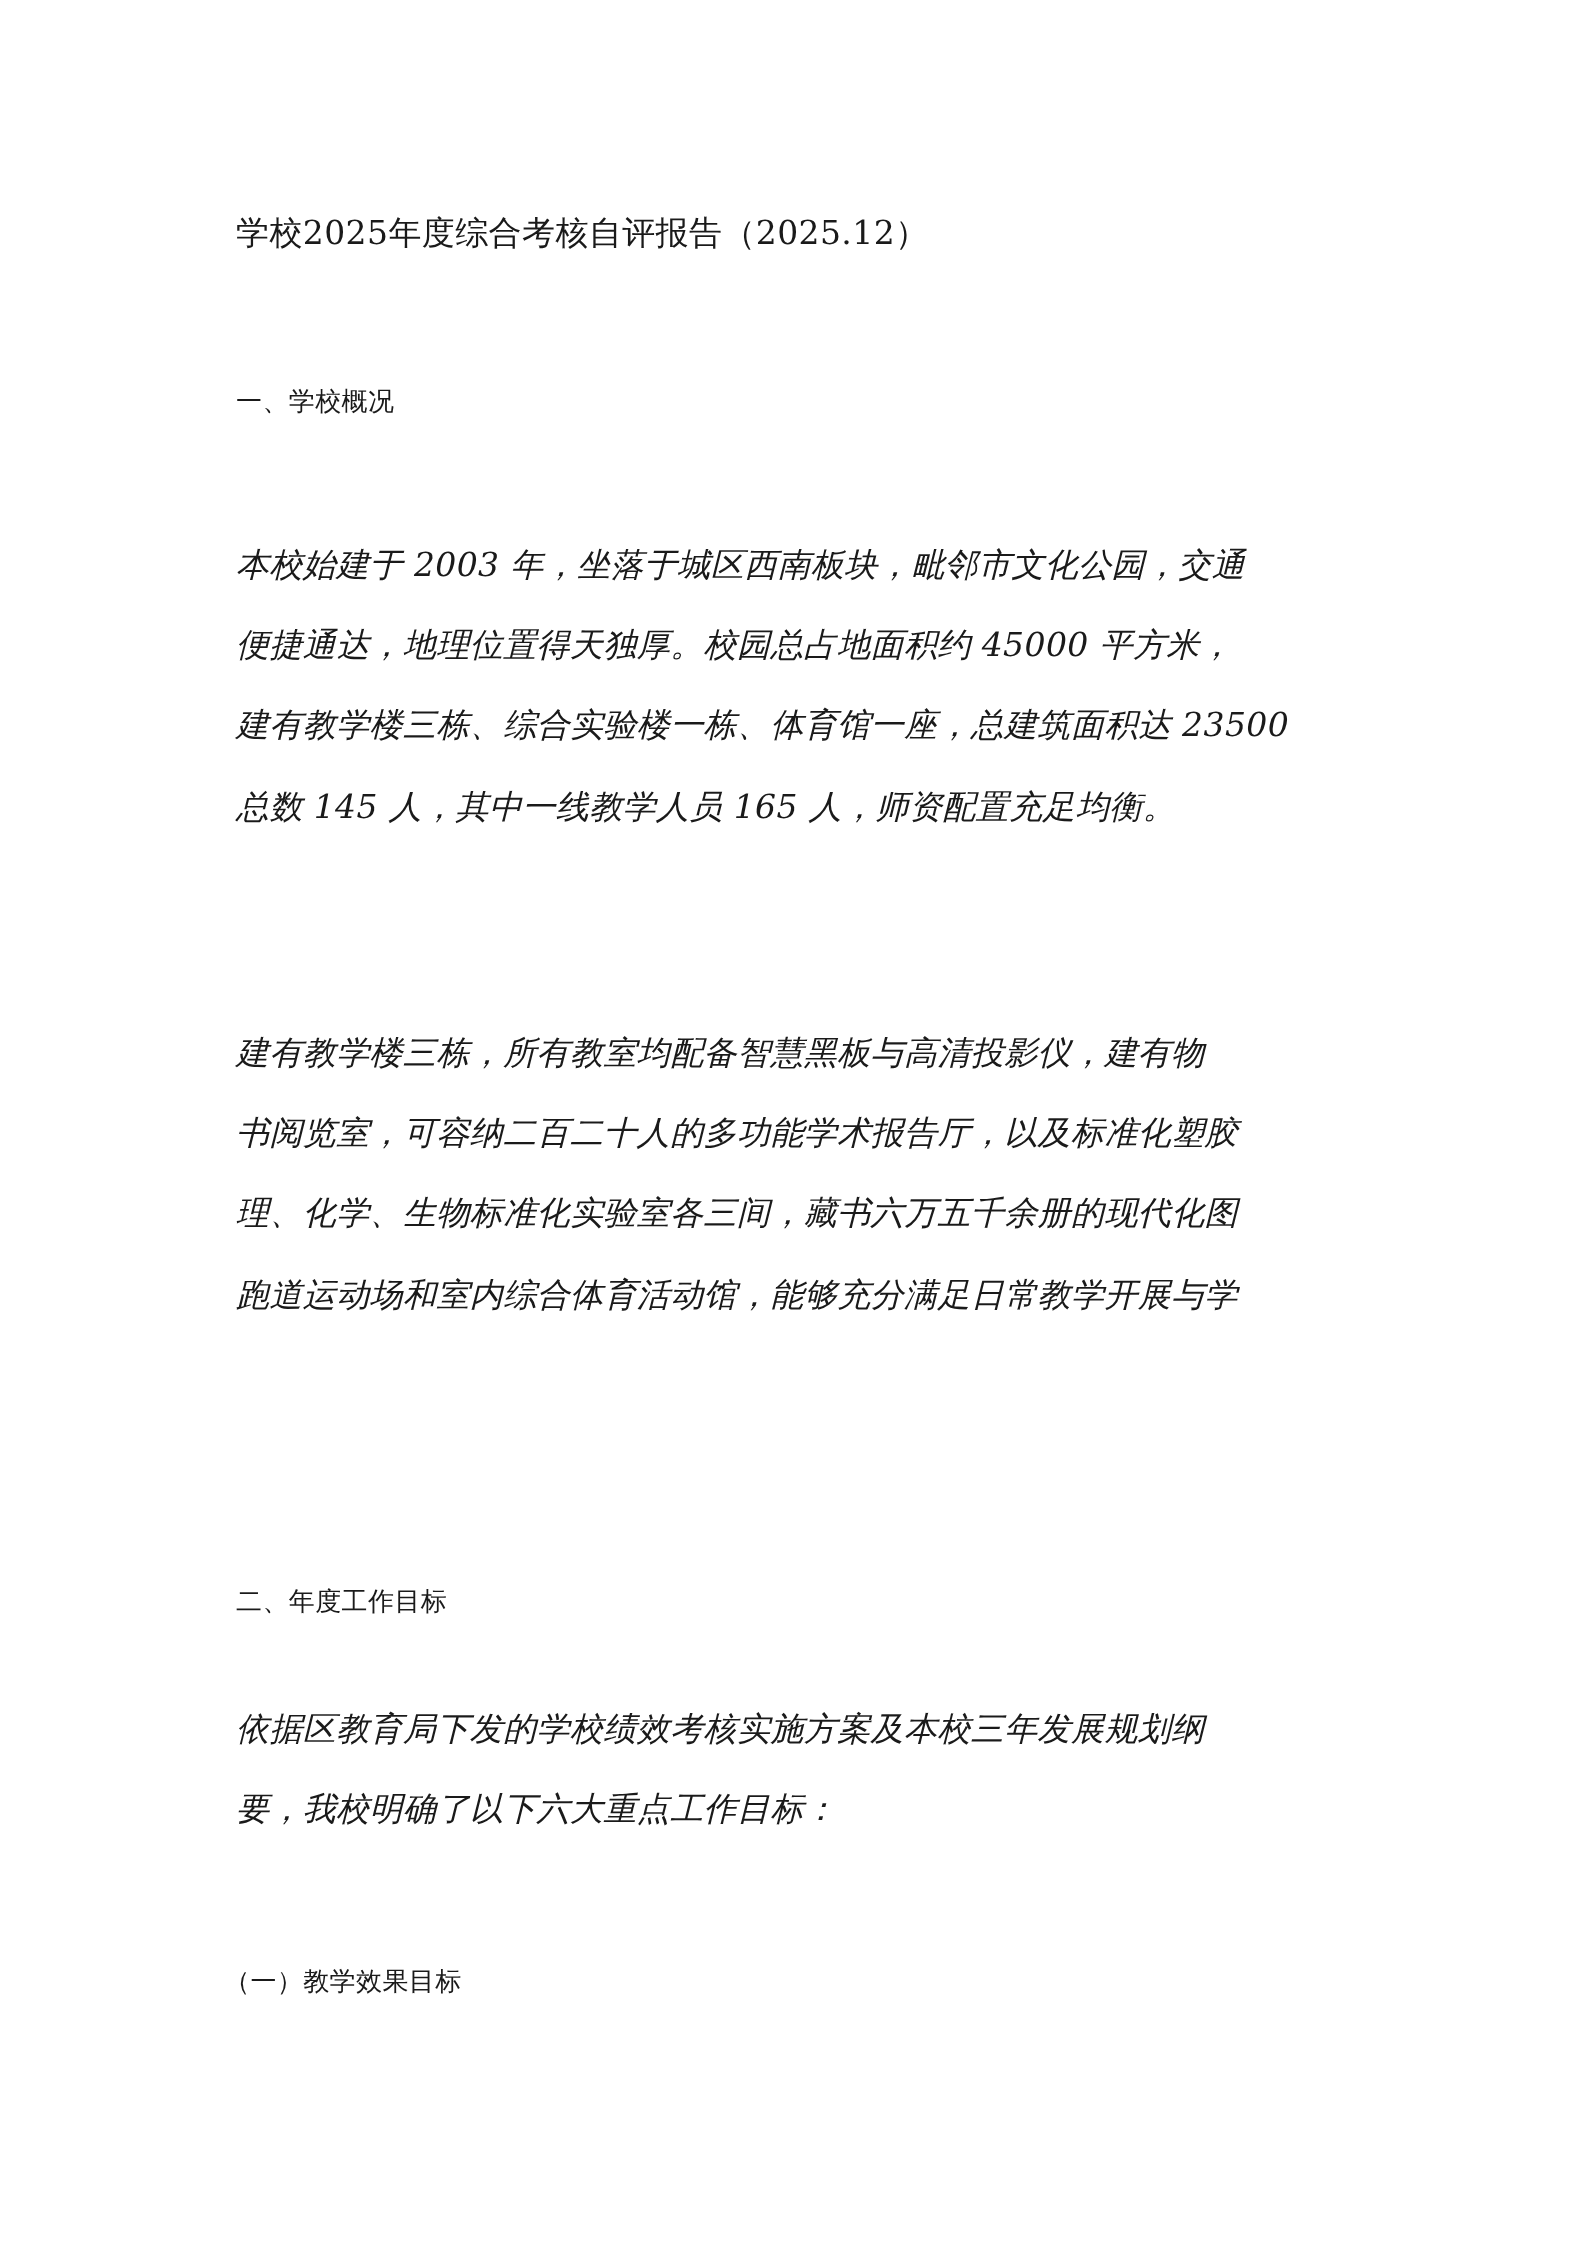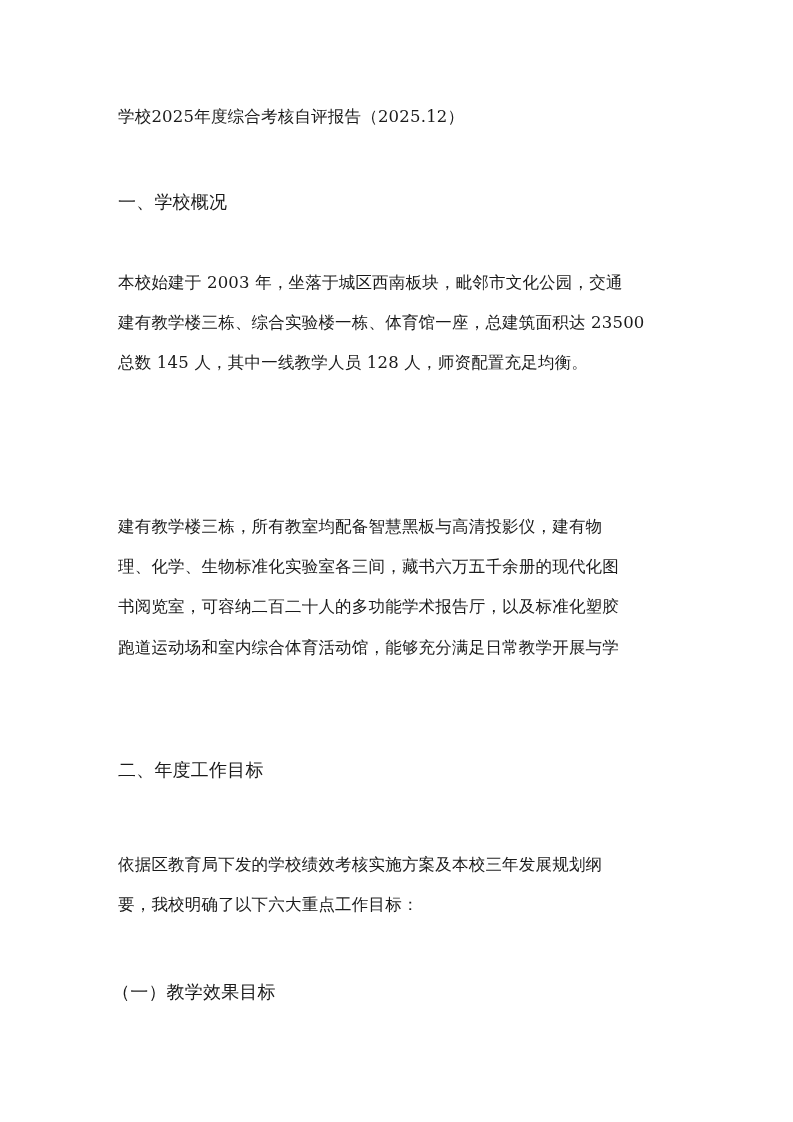--- a/index.html
+++ b/index.html
@@ -30,50 +30,52 @@
     font-size: 16.5px;
     line-height: 40.2px;
     letter-spacing: 0.2px;
   }
   .title {
     top: 97px;
     font-size: 16.5px;
     line-height: 40px;
   }
   .heading {
-    font-size: 18px;
+    font-size: 13px;
   }
   .para {
     text-align: justify;
     text-align-last: left;
+    font-style: italic;
   }
 </style>
 </head>
 <body>
 
 <div class="page">
 
   <div class="block title">学校2025年度综合考核自评报告（2025.12）</div>
 
   <div class="block heading" style="top:182px;">一、学校概况</div>
 
   <div class="block para" style="top:263px;">
     <div>本校始建于 2003 年，坐落于城区西南板块，毗邻市文化公园，交通</div>
+    <div>便捷通达，地理位置得天独厚。校园总占地面积约 45000 平方米，</div>
     <div>建有教学楼三栋、综合实验楼一栋、体育馆一座，总建筑面积达 23500</div>
-    <div>总数 145 人，其中一线教学人员 128 人，师资配置充足均衡。</div>
+    <div>总数 145 人，其中一线教学人员 165 人，师资配置充足均衡。</div>
   </div>
 
   <div class="block para" style="top:507px;">
     <div>建有教学楼三栋，所有教室均配备智慧黑板与高清投影仪，建有物</div>
+    <div>书阅览室，可容纳二百二十人的多功能学术报告厅，以及标准化塑胶</div>
     <div>理、化学、生物标准化实验室各三间，藏书六万五千余册的现代化图</div>
-    <div>书阅览室，可容纳二百二十人的多功能学术报告厅，以及标准化塑胶</div>
     <div>跑道运动场和室内综合体育活动馆，能够充分满足日常教学开展与学</div>
   </div>
 
-  <div class="block heading" style="top:750px;">二、年度工作目标</div>
+  <div class="block heading" style="top:782px;">二、年度工作目标</div>
 
   <div class="block heading" style="top:972px; left:112px;">（一）教学效果目标</div>
 
   <div class="block para" style="top:845px;">
     <div>依据区教育局下发的学校绩效考核实施方案及本校三年发展规划纲</div>
     <div>要，我校明确了以下六大重点工作目标：</div>
   </div>
 
 </div>
 

